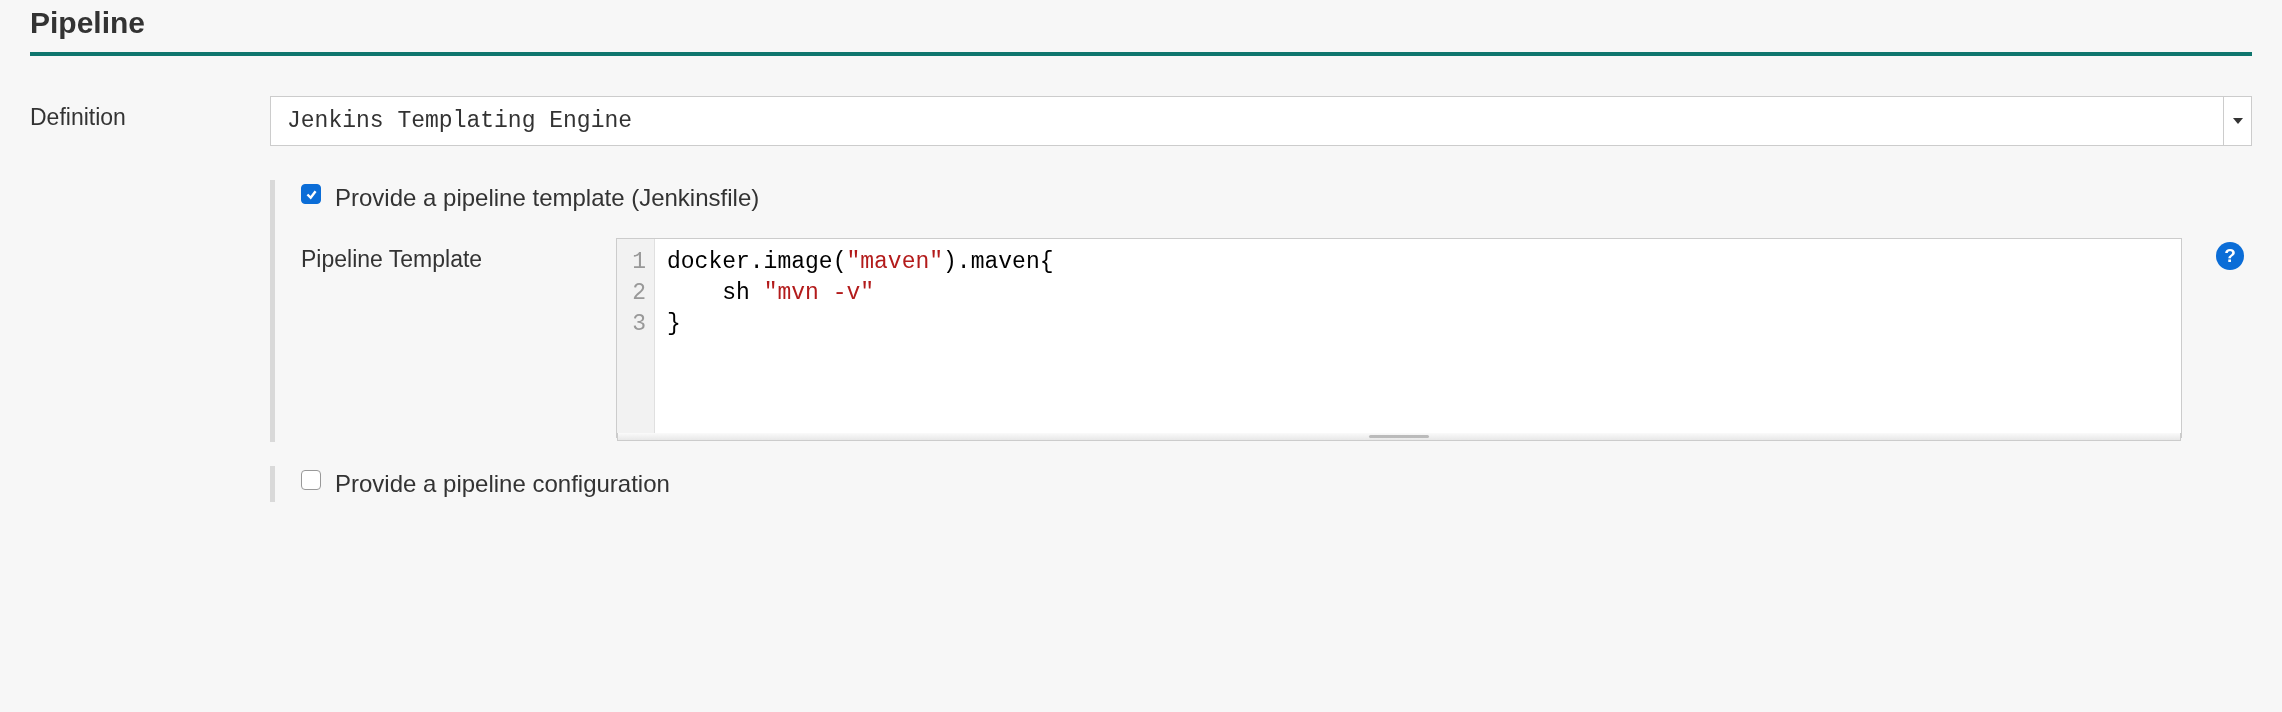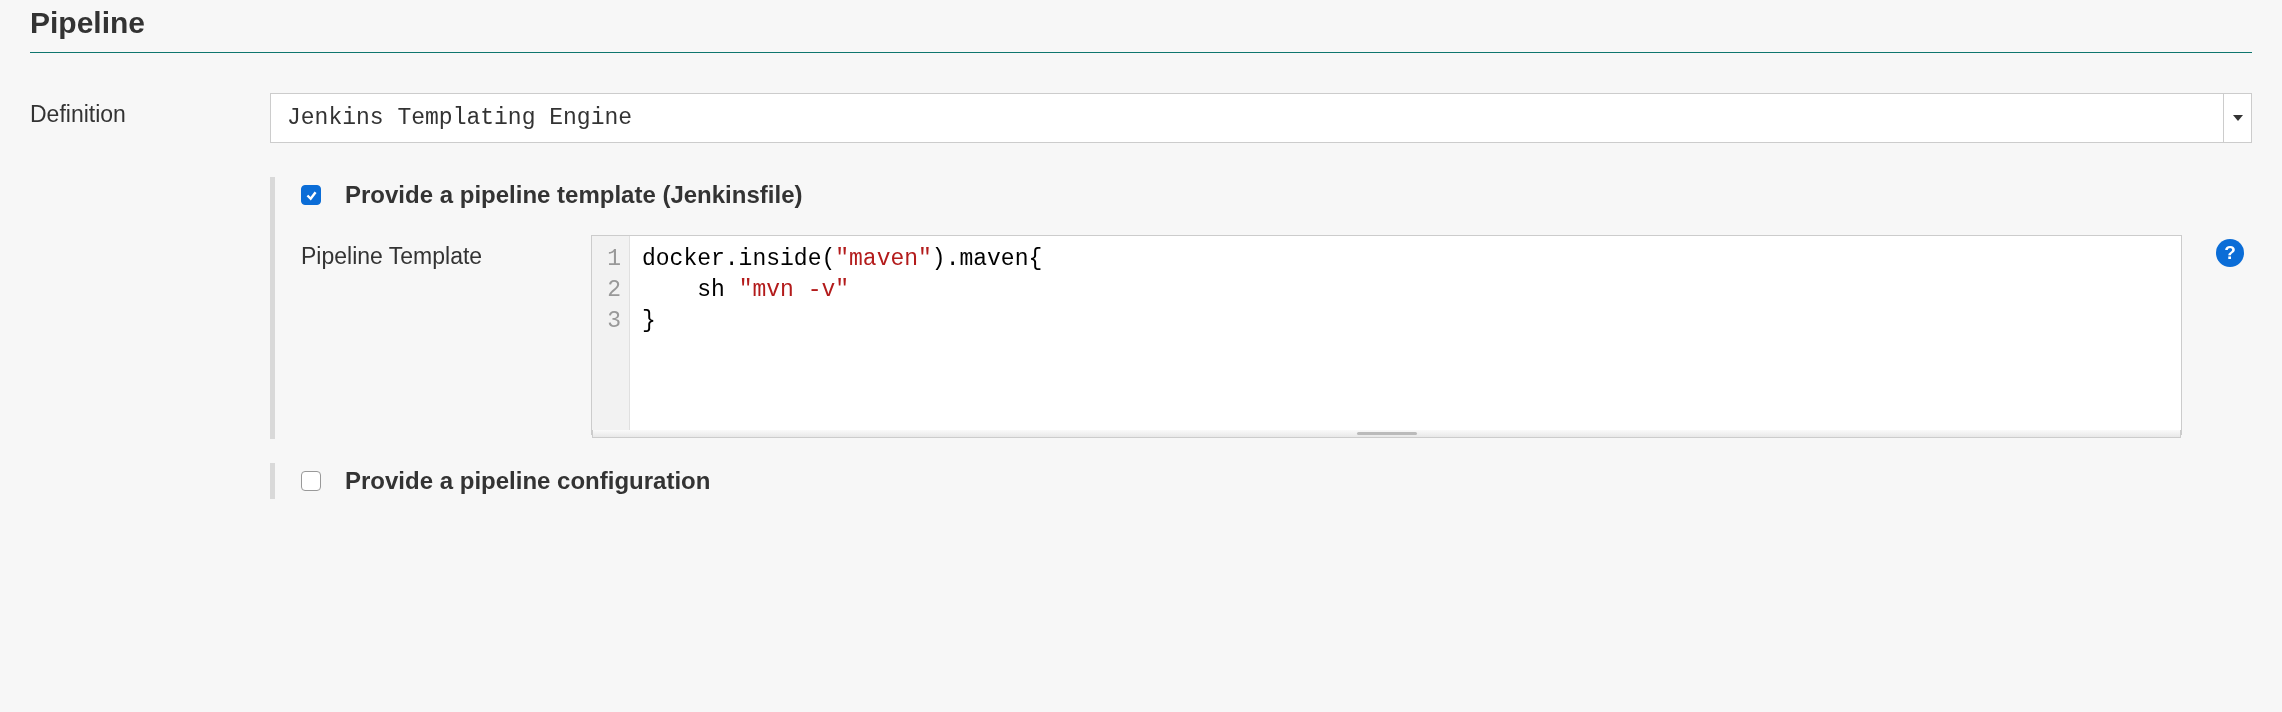--- a/index.html
+++ b/index.html
@@ -15,21 +15,21 @@
     height: 712px;
     padding: 0 30px;
     position: relative;
   }
   .section-title {
     font-size: 30px;
     font-weight: 700;
     color: #333;
     margin: 0;
     padding: 6px 0 12px 0;
-    border-bottom: 1px solid #0f766e;
+    border-bottom: 4px solid #0f766e;
   }
   .row {
     display: flex;
     align-items: flex-start;
     margin-top: 40px;
   }
   .label-col {
     width: 240px;
     padding-right: 10px;
     font-size: 23px;
@@ -73,23 +73,21 @@
   }
   .indent-content {
     flex: 1;
     border-left: 5px solid #d9d9d9;
     padding-left: 26px;
     padding-top: 4px;
     padding-bottom: 4px;
   }
   .chk-row {
     display: flex;
-    align-items: center;
-    gap: 24px;
-    font-weight: bold;
+    gap: 14px;
   }
   .chk {
     width: 20px; height: 20px;
     border: 1.5px solid #999;
     border-radius: 4px;
     display: inline-flex;
     align-items: center;
     justify-content: center;
     background: #fff;
     flex: 0 0 auto;
@@ -100,20 +98,21 @@
   }
   .chk.checked svg { width: 13px; height: 13px; stroke: #fff; stroke-width: 3; fill: none; }
   .chk-label {
     font-size: 24px;
     color: #333;
   }
   .sub-row {
     display: flex;
     align-items: flex-start;
     margin-top: 26px;
+    gap: 25px;
   }
   .sub-label {
     width: 290px;
     font-size: 23px;
     color: #333;
     padding-top: 8px;
   }
   .code-wrap {
     flex: 1;
     border: 1px solid #ccc;
@@ -206,21 +205,21 @@
 
       <div class="sub-row" style="position:relative;">
         <div class="sub-label">Pipeline Template</div>
         <div style="flex:1; position:relative; margin-right: 70px;">
           <div class="code-wrap">
             <div class="gutter">
               <div>1</div>
                 <div>2</div>
                 <div>3</div>
             </div>
-            <div class="code" id="code-content"><div class="code-ln"><span>docker.inside(</span><span class="str">"maven"</span><span>).maven{</span></div><div class="code-ln"><span>    sh </span><span class="str">"mvn -v"</span></div><div class="code-ln"><span>}</span></div></div>
+            <div class="code" id="code-content"><div class="code-ln"><span>docker.image(</span><span class="str">"maven"</span><span>).maven{</span></div><div class="code-ln"><span>    sh </span><span class="str">"mvn -v"</span></div><div class="code-ln"><span>}</span></div></div>
             <div class="resize-handle">
               <div class="resize-grip"></div>
             </div>
           </div>
           <div class="help-icon-wrap">
             <div class="help-icon">?</div>
           </div>
         </div>
       </div>
 

